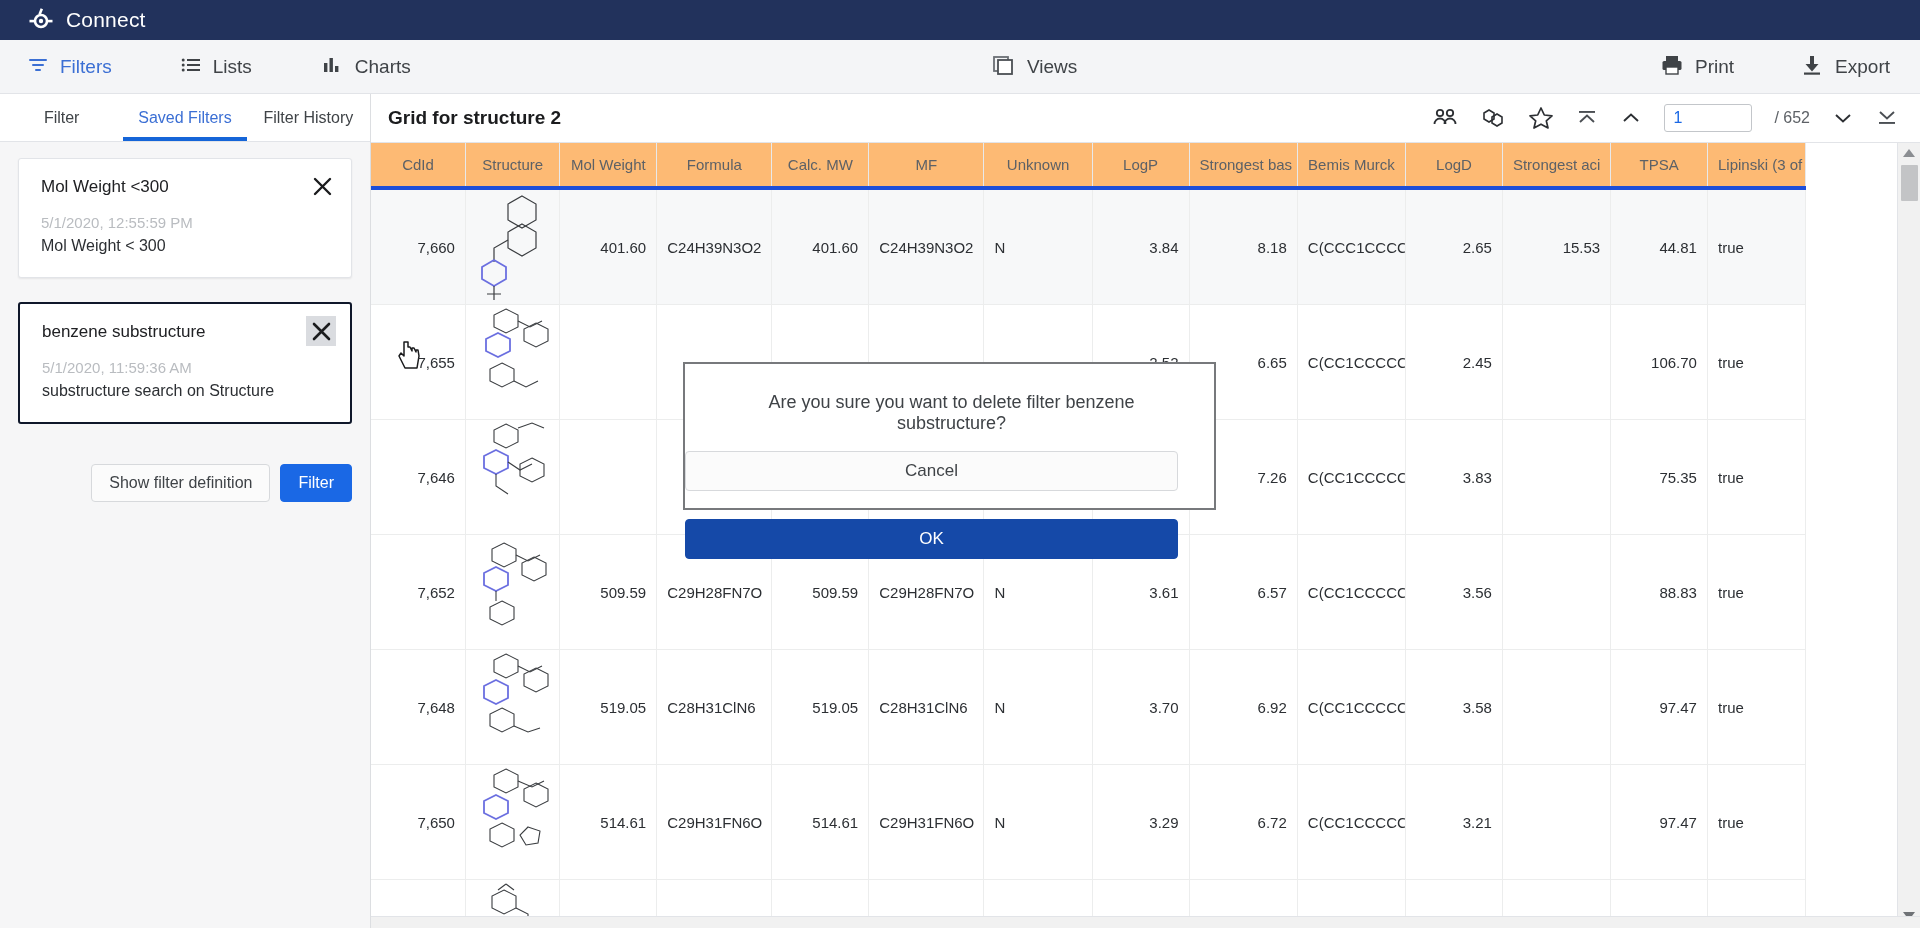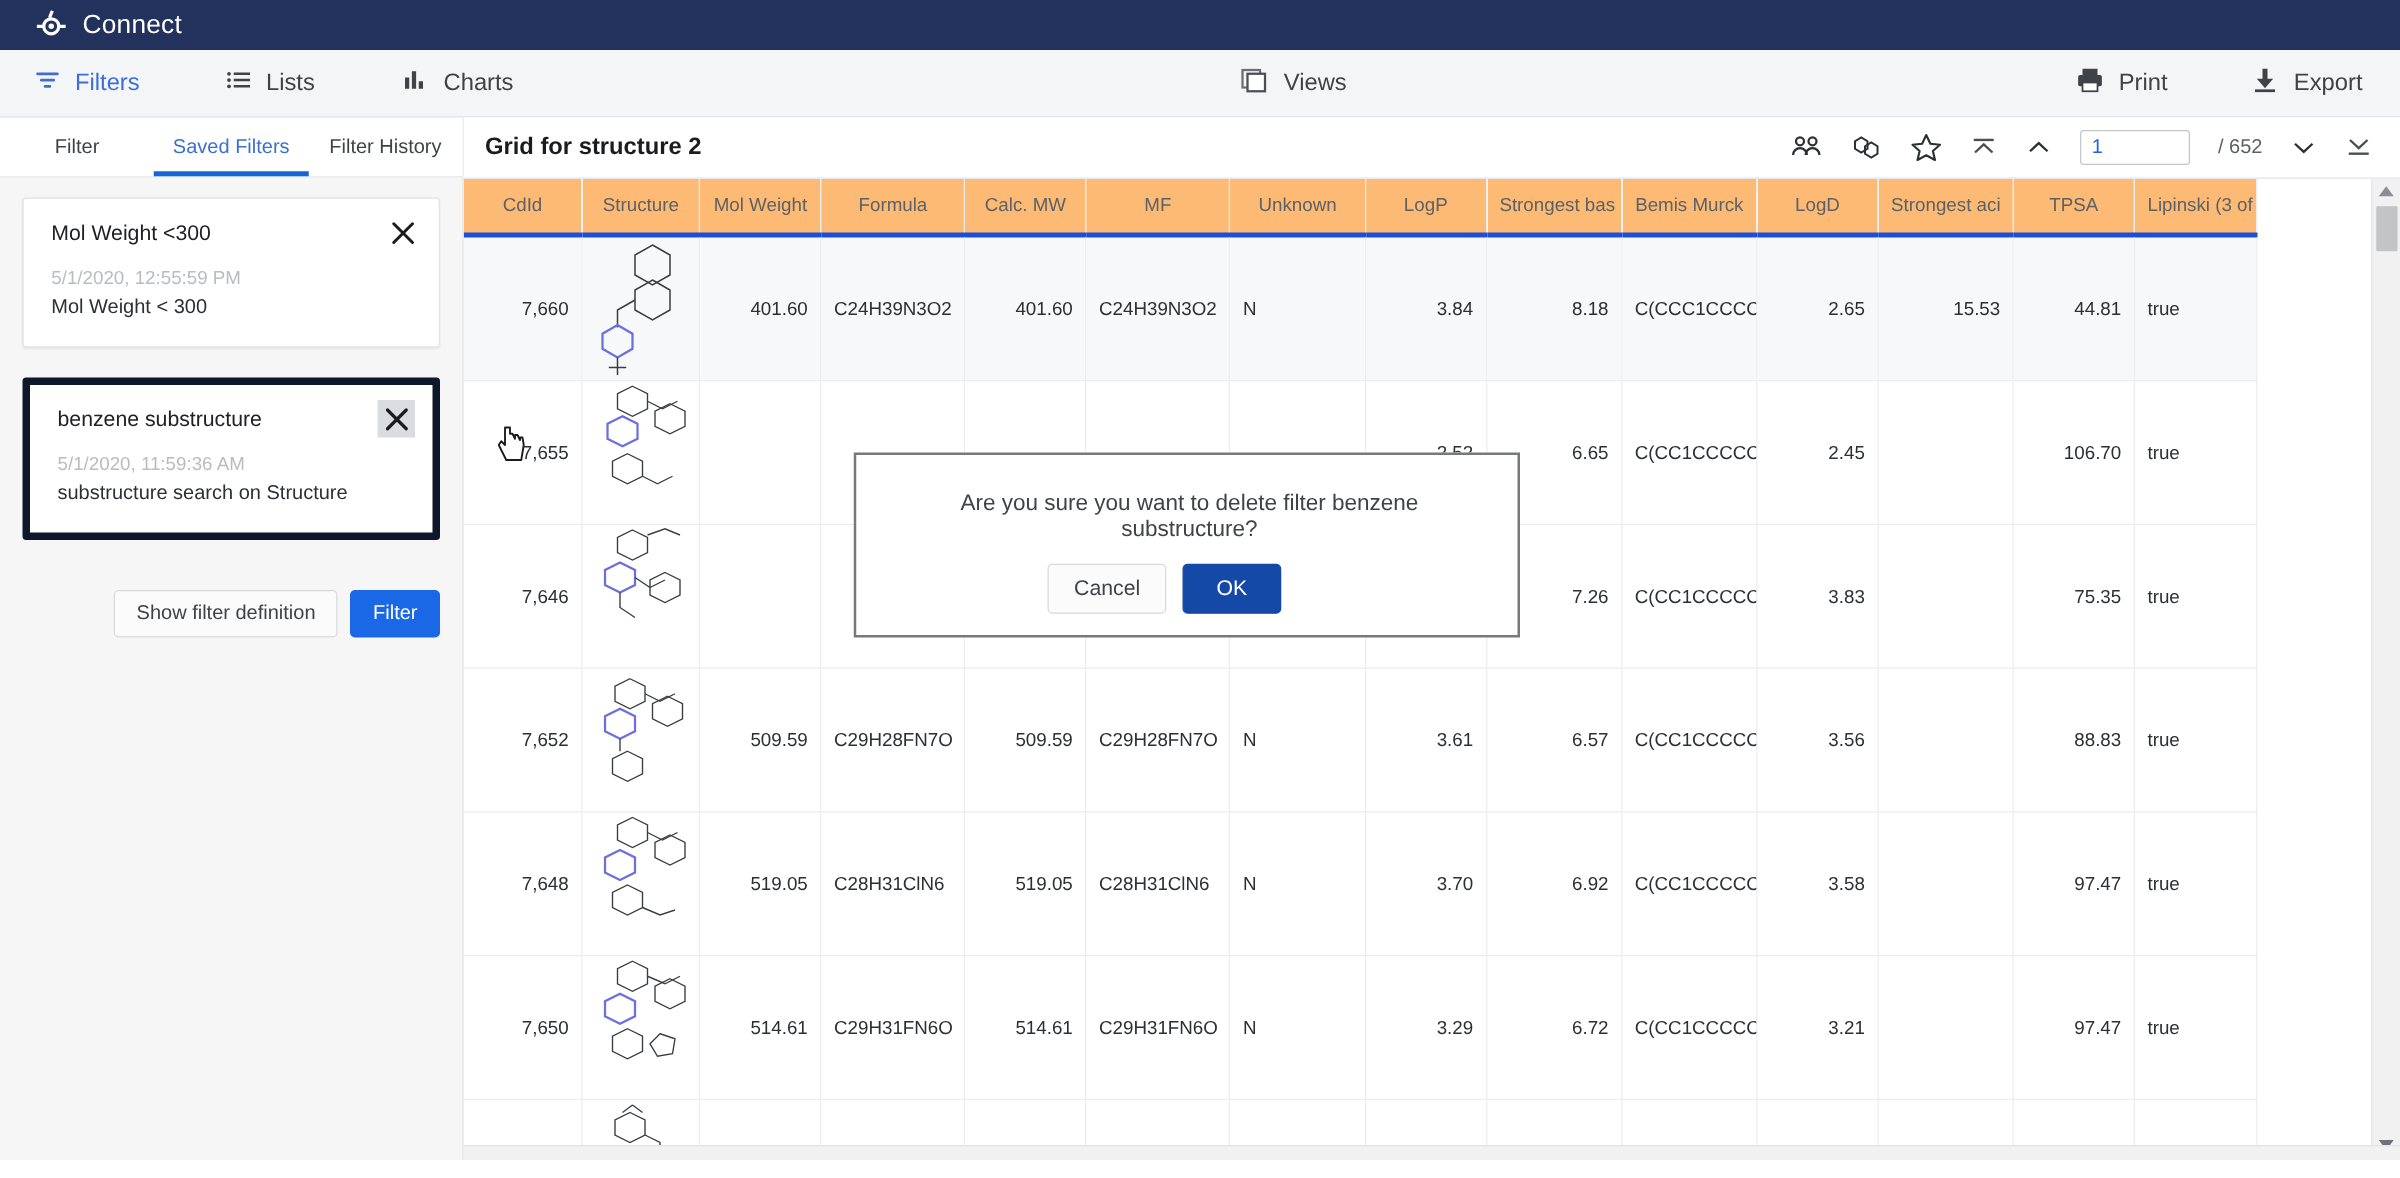--- a/index.html
+++ b/index.html
@@ -67,21 +67,21 @@
   .saved-card {
     background: #ffffff;
     border: 1px solid #e2e4e8;
     border-radius: 3px;
     padding: 18px 20px 22px 22px;
     margin-bottom: 24px;
     position: relative;
     box-shadow: 0 1px 2px rgba(0,0,0,.07);
     cursor: pointer;
   }
-  .saved-card.selected { border: 6px solid #0f172a; box-shadow: none; }
+  .saved-card.selected { border: 2px solid #0f172a; box-shadow: none; }
   .sc-name { font-size: 17px; color: #202124; margin-bottom: 17px; }
   .sc-date { font-size: 15px; color: #b9bcc0; margin-bottom: 6px; }
   .sc-desc { font-size: 16px; color: #2c2f33; }
   .sc-close {
     position: absolute; top: 12px; right: 14px;
     width: 30px; height: 30px;
     display: flex; align-items: center; justify-content: center;
     font-size: 23px; color: #1b1c1e; cursor: pointer; font-weight: 500;
   }
   .sc-close.hovered { background: #dadce0; }
@@ -166,22 +166,23 @@
     position: absolute; left: 683px; top: 362px;
     width: 533px; height: 148px;
     background: #ffffff; border: 2px solid #77797c;
     z-index: 50;
   }
   #modal-msg {
     font-size: 18px; color: #3f4347;
     padding: 28px 30px 0 34px; text-align: center;
   }
   #modal-actions {
-    display: flex; justify-content: center; gap: 13px;
+    display: flex; justify-content: flex-start; gap: 28px;
     padding: 17px 36px 0 0;
+    flex-direction: column;
   }
   #modal-actions .btn { padding: 9px 20px; font-size: 17px; }
   .btn-ok { background: #1549a8; border: 1px solid #1549a8; color: #ffffff; padding: 9px 26px !important; }
 </style>
 </head>
 <body>
 
 <div id="app-bar">
   <span class="logo">
     <svg viewBox="0 0 26 26" width="26" height="26">

